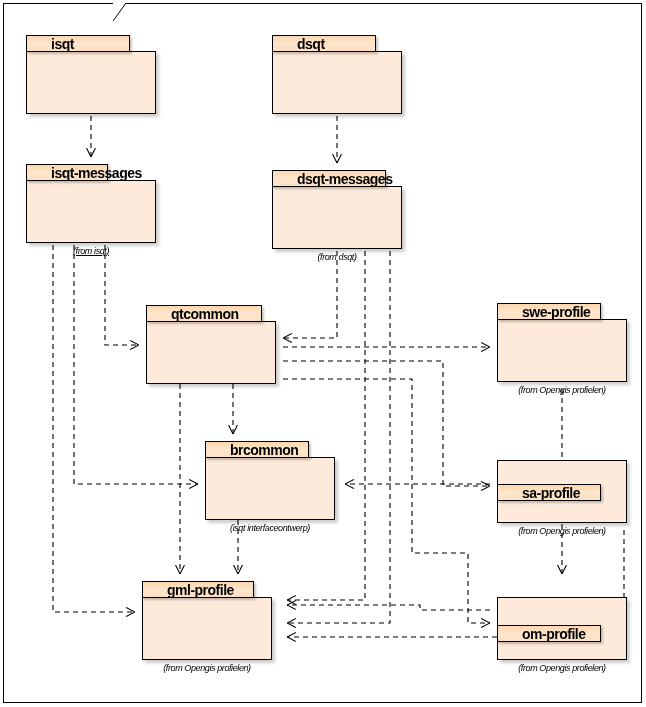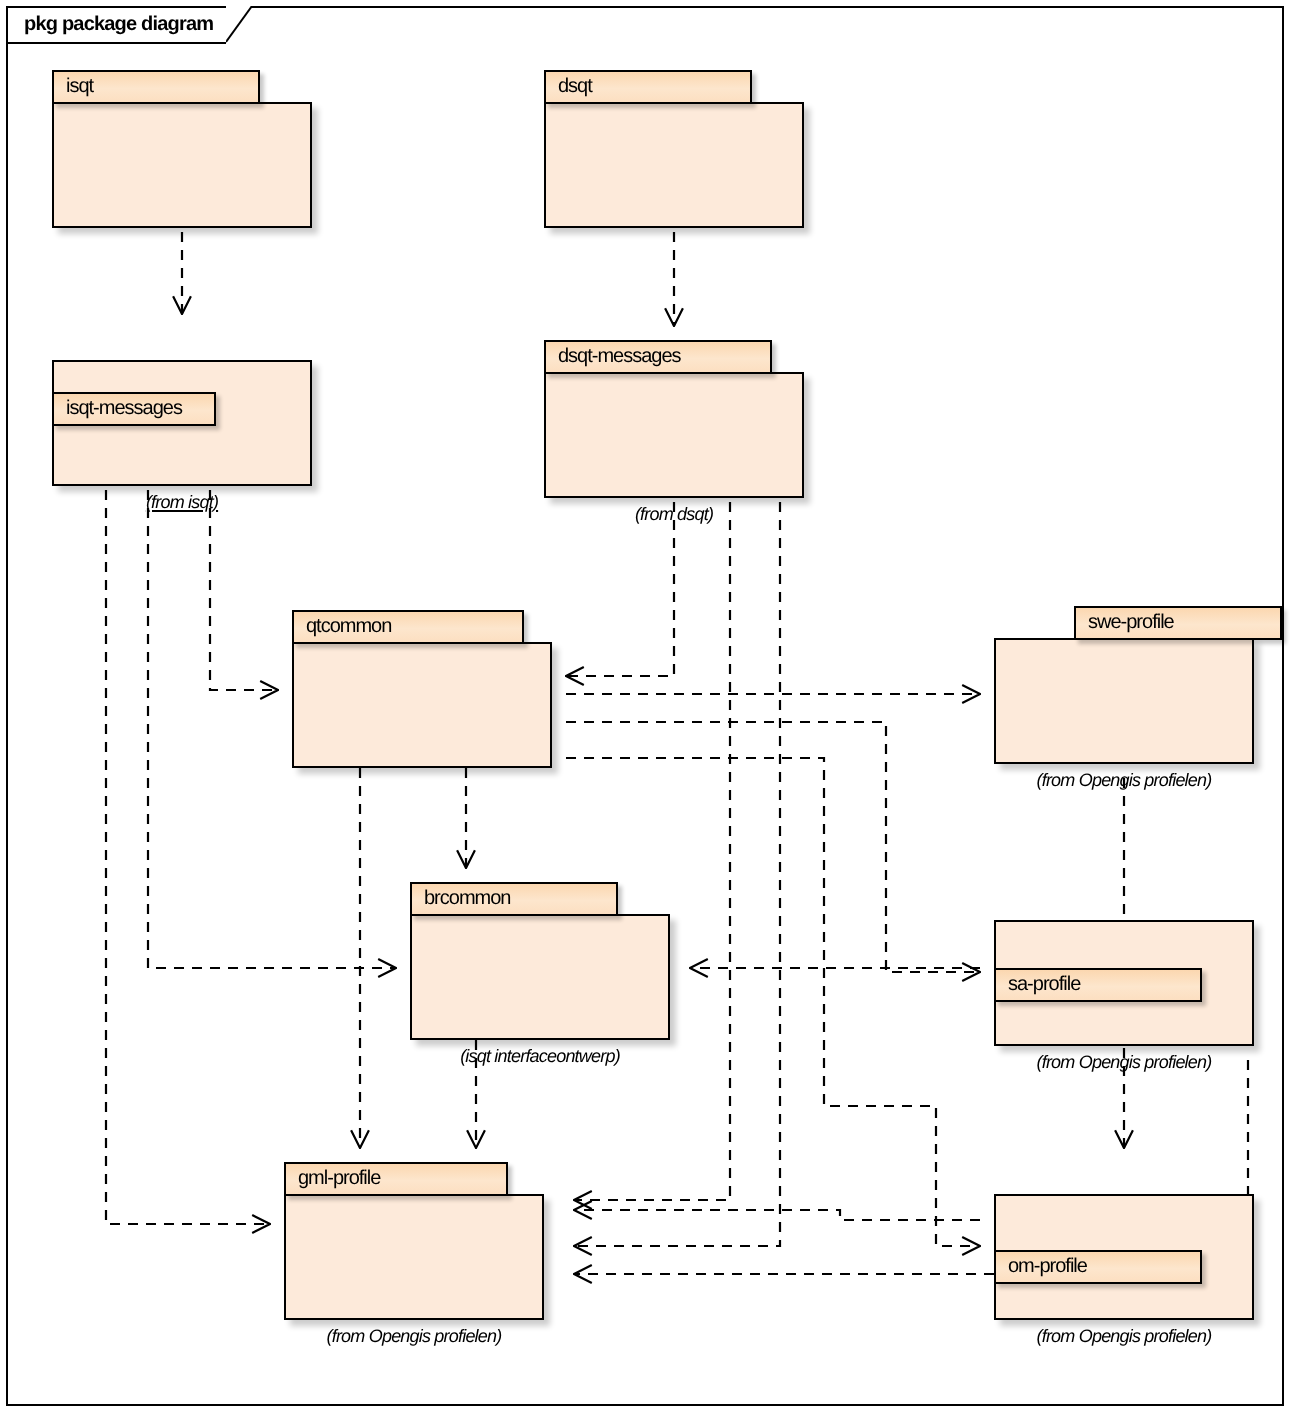--- a/index.html
+++ b/index.html
@@ -61,23 +61,23 @@
   .pkg-tab {
     position: absolute;
     left: 0;
     top: 0;
     height: 17px;
     box-sizing: border-box;
     border: 1px solid #000000;
     background: linear-gradient(to bottom, #fbd7b0 0%, #fde6cd 55%, #fcdfc1 100%);
     display: flex;
     align-items: center;
-    padding-left: 6px;
-    font-size: 10px;
-    font-weight: normal;
+    padding-left: 24px;
+    font-size: 14px;
+    font-weight: bold;
     color: #000000;
     letter-spacing: -0.5px;
     white-space: nowrap;
     z-index: 2;
     box-shadow: 2px 2px 2px rgba(0,0,0,0.22);
   }
   .pkg-body {
     position: absolute;
     box-sizing: border-box;
     border: 1px solid #000000;
@@ -96,23 +96,20 @@
     z-index: 3;
   }
 </style>
 </head>
 <body>
 
 <div id="canvas">
 
   <div id="frame"></div>
 
-  <div id="frame-label" style="border-right: none;">
-    <span>pkg package diagram</span>
-  </div>
 
   <svg id="links" viewBox="0 0 646 707" xmlns="http://www.w3.org/2000/svg">
     <defs>
       <marker id="oarrow" viewBox="0 0 10 10" refX="9.5" refY="5" markerWidth="9" markerHeight="9" orient="auto-start-reverse">
         <path d="M 0.5 0.5 L 9.5 5 L 0.5 9.5" fill="none" stroke="#000" stroke-width="1.1"></path>
       </marker>
     </defs>
     <g fill="none" stroke="#000000" stroke-width="1.1" stroke-dasharray="5,4">
 
       <path d="M 91 116 L 91 157" marker-end="url(#oarrow)"></path>
@@ -156,41 +153,41 @@
         </div>
       </div>
       <div class="pkg" style="left: 272px; top: 35px;">
         <div class="pkg-body" style="left: 0px; top: 16px; width: 130px; height: 63px;"></div>
         <div class="pkg-tab" style="width: 104px; text-align: right;">
           <span>dsqt</span>
         </div>
       </div>
       <div class="pkg" style="left: 26px; top: 164px;">
         <div class="pkg-body" style="left: 0px; top: 16px; width: 130px; height: 63px;"></div>
-        <div class="pkg-tab" style="width: 82px; margin-top: 32px;">
+        <div class="pkg-tab" style="width: 82px;">
           <span>isqt-messages</span>
         </div>
       </div>
       <div class="pkg-from" style="left: 6px; top: 246px; width: 170px; text-decoration: underline;">(from isqt)</div>
       <div class="pkg" style="left: 272px; top: 170px;">
         <div class="pkg-body" style="left: 0px; top: 16px; width: 130px; height: 63px;"></div>
         <div class="pkg-tab" style="width: 114px;">
           <span>dsqt-messages</span>
         </div>
       </div>
       <div class="pkg-from" style="left: 252px; top: 252px; width: 170px;">(from dsqt)</div>
       <div class="pkg" style="left: 146px; top: 305px;">
         <div class="pkg-body" style="left: 0px; top: 16px; width: 130px; height: 63px;"></div>
         <div class="pkg-tab" style="width: 116px;">
           <span>qtcommon</span>
         </div>
       </div>
       <div class="pkg" style="left: 497px; top: 303px;">
         <div class="pkg-body" style="left: 0px; top: 16px; width: 130px; height: 63px;"></div>
-        <div class="pkg-tab" style="width: 104px; margin-left: 40px;">
+        <div class="pkg-tab" style="width: 104px;">
           <span>swe-profile</span>
         </div>
       </div>
       <div class="pkg-from" style="left: 477px; top: 385px; width: 170px;">(from Opengis profielen)</div>
       <div class="pkg" style="left: 205px; top: 441px;">
         <div class="pkg-body" style="left: 0px; top: 16px; width: 130px; height: 63px;"></div>
         <div class="pkg-tab" style="width: 104px;">
           <span>brcommon</span>
         </div>
       </div>

